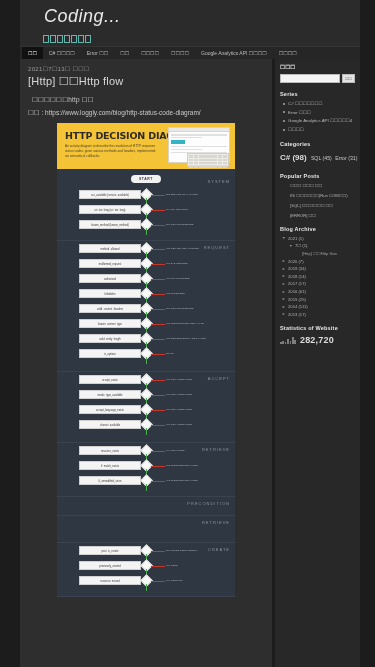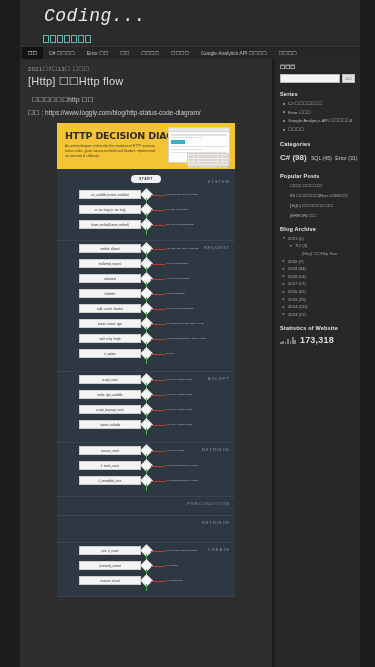--- a/index.html
+++ b/index.html
@@ -12,21 +12,21 @@
   }
   .page { position: relative; width: 375px; height: 667px; background: #1c1c1c; }
 
   
   .header {
     position: absolute; left: 20px; top: 0; width: 340px; height: 46px;
     background: #2b2b2b;
   }
   .blog-title {
     position: absolute; left: 24px; top: 6px;
-    font-family: Liberation Mono, monospace;
+    font-family: Liberation Sans, sans-serif;
     font-style: italic;
     font-size: 18px;
     color: #e8e8e8;
     letter-spacing: .5px;
   }
   .subscribe-row {
     position: absolute; left: 23px; top: 35px;
     display: flex; gap: 1px;
   }
   .box-glyph {
@@ -547,16 +547,16 @@
     <div class="stats">
       <div class="spark">
         <i style="height:2px"></i>
           <i style="height:3px"></i>
           <i style="height:2px"></i>
         <i style="height:5px"></i>
           <i style="height:3px"></i>
           <i style="height:7px"></i>
         <i style="height:4px"></i>
       </div>
-      <div class="stat-num">173,318</div>
+      <div class="stat-num">282,720</div>
     </div>
   </div>
 </div>
 
 </body></html>

